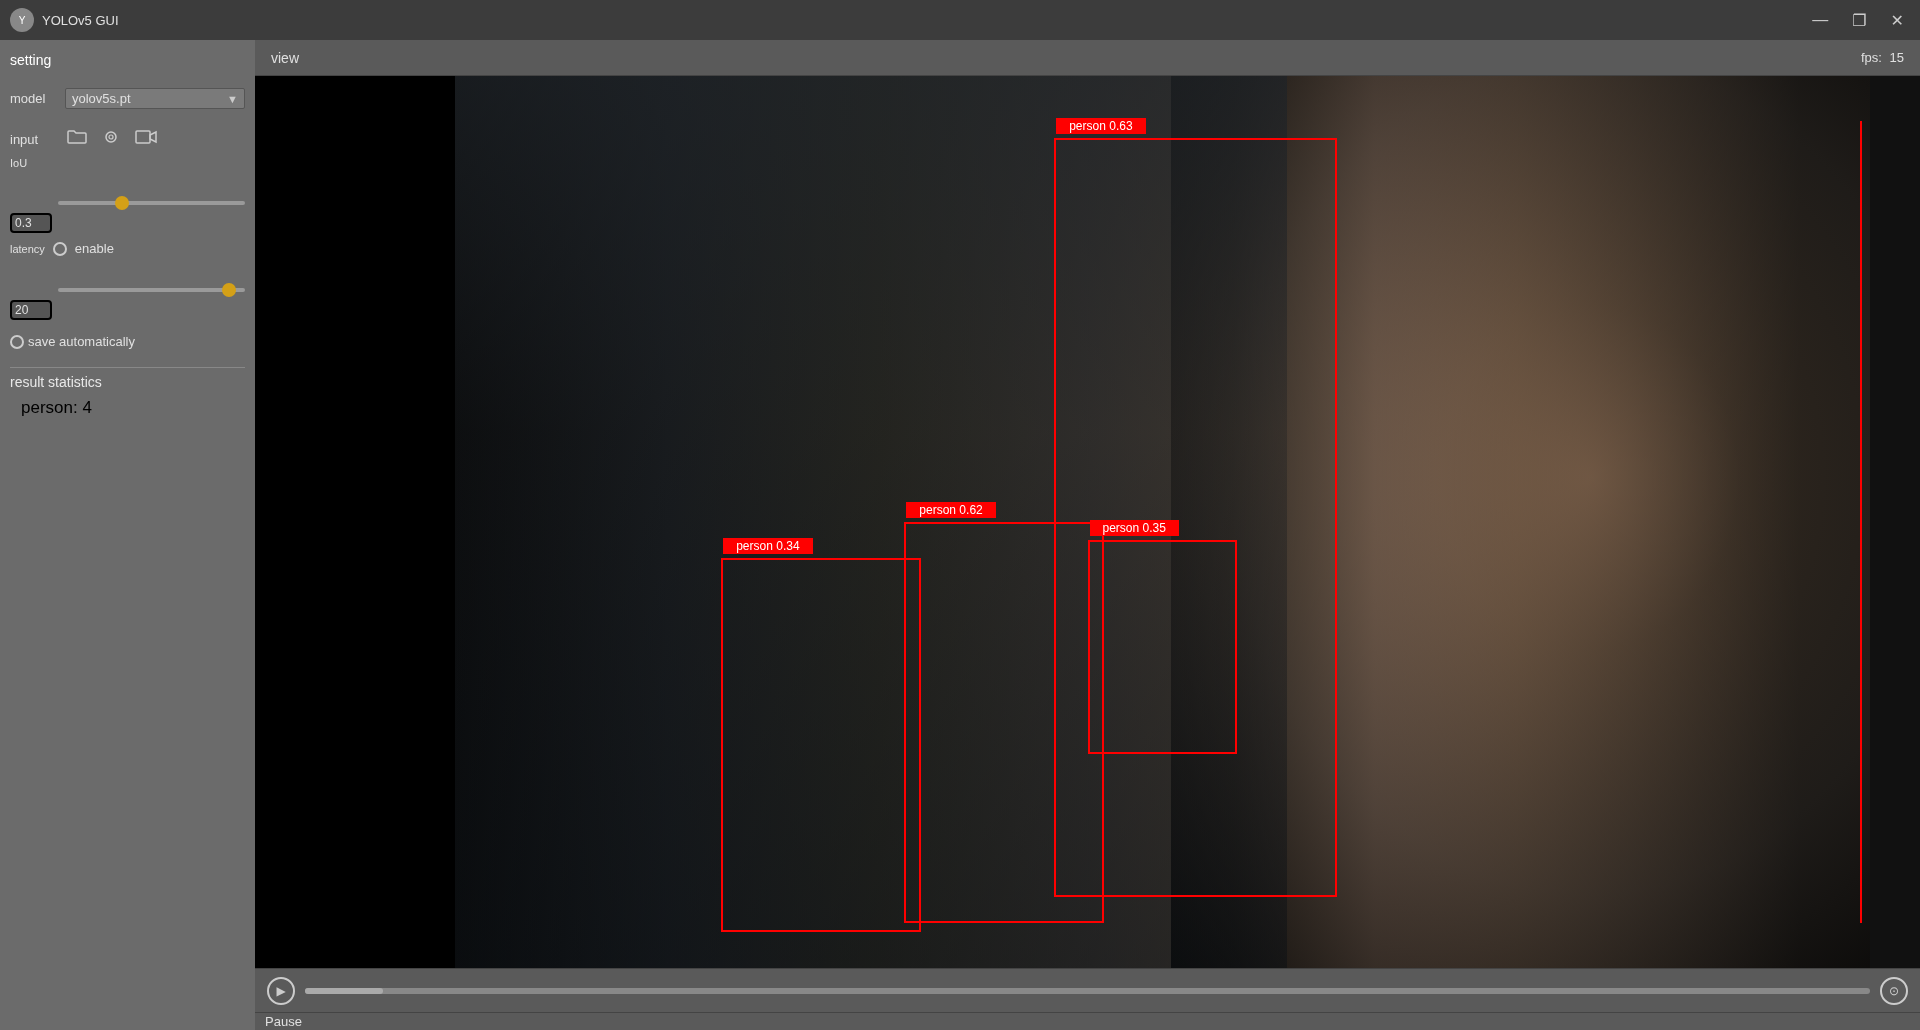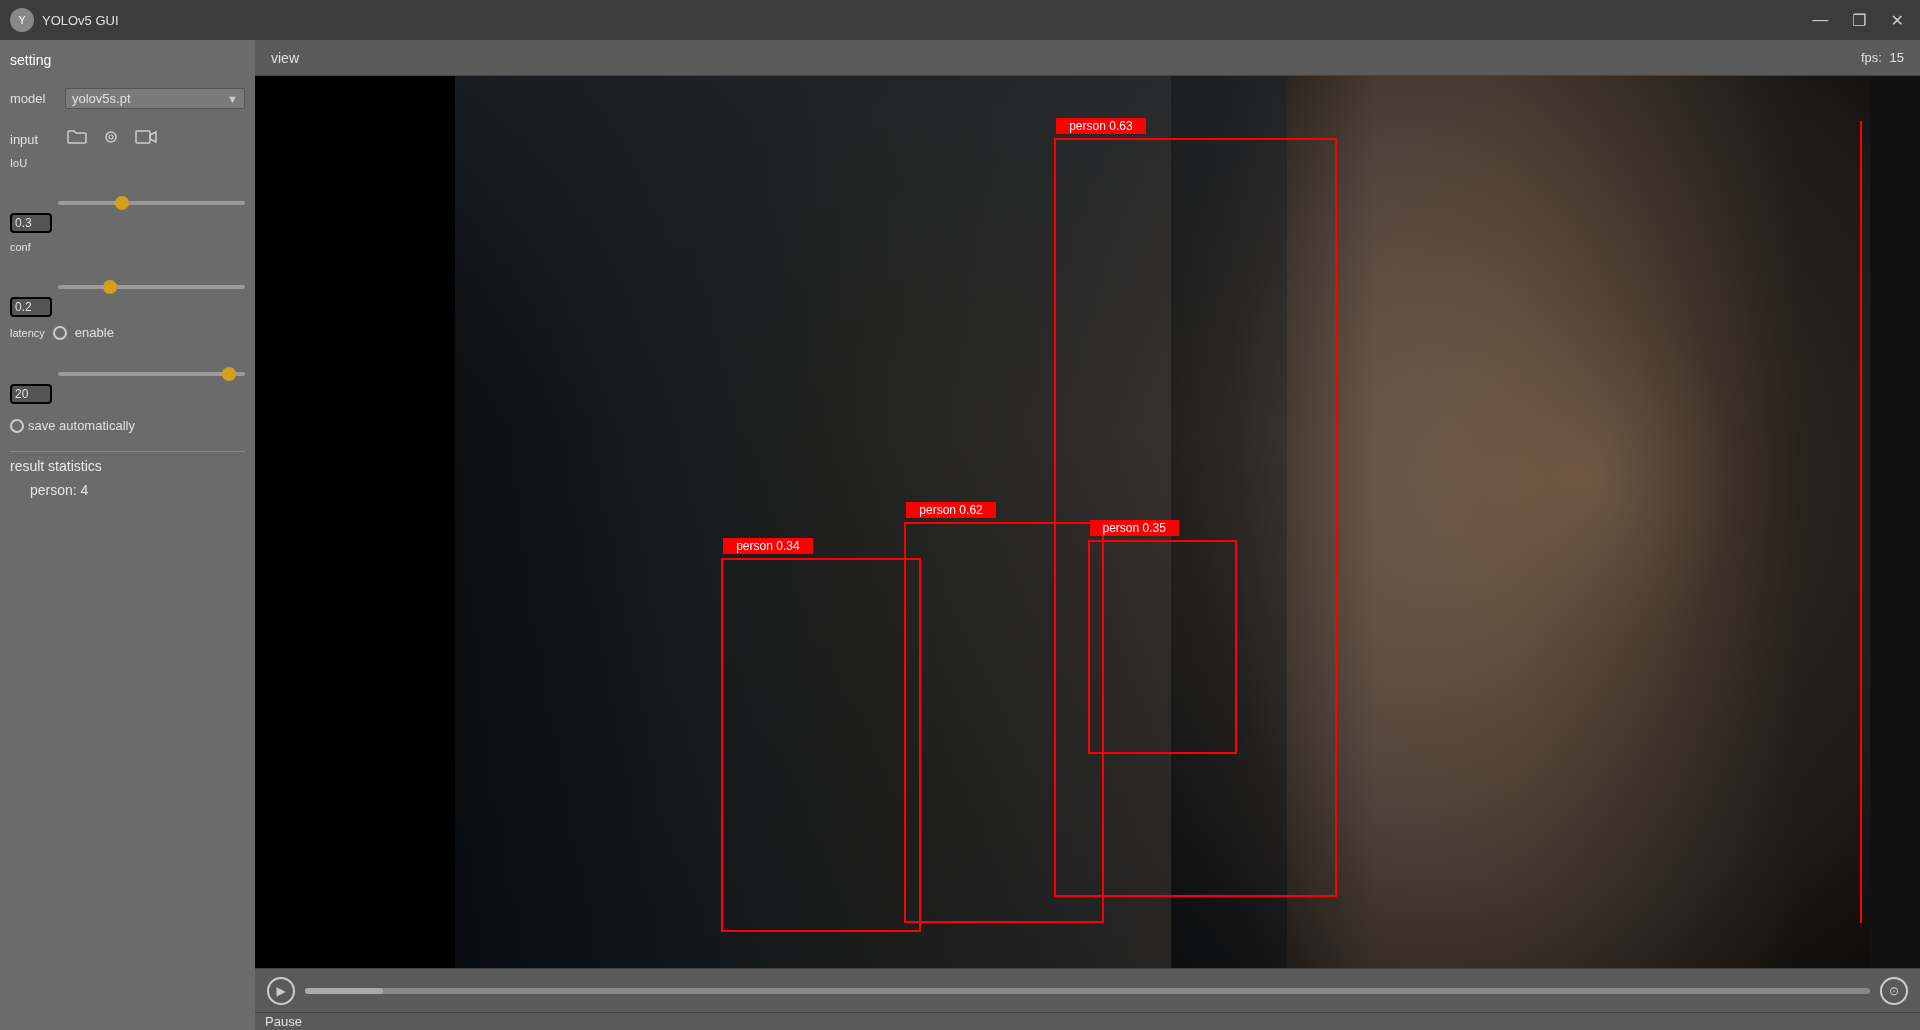--- a/index.html
+++ b/index.html
@@ -194,23 +194,23 @@
       height: 1px;
       background: #888;
       margin: 6px 0;
     }
     .result-title {
       font-size: 14px;
       color: #e8e8e8;
       margin-bottom: 8px;
     }
     .result-item {
-      font-size: 14px;
-      color: #e5e5e5;
-      margin-left: 20px;
+      font-size: 17px;
+      color: #000000;
+      margin-left: 11px;
     }
     .content-area {
       flex: 1;
       display: flex;
       flex-direction: column;
     }
     .view-header {
       background: #5a5a5a;
       height: 36px;
       display: flex;
@@ -382,29 +382,20 @@
     <div class="slider-row">
       <div class="slider-label-row">
         <span class="slider-label">IoU</span>
       </div>
       <div class="slider-container">
         <input type="number" class="value-input" value="0.33" step="0.01" min="0" max="1" style="">
         <input type="range" min="0" max="100" value="33" style="">
       </div>
     </div>
 
-    <div class="slider-row">
-      <div class="slider-label-row">
-        <span class="slider-label">conf</span>
-      </div>
-      <div class="slider-container">
-        <input type="number" class="value-input" value="0.26" step="0.01" min="0" max="1" style="">
-        <input type="range" min="0" max="100" value="26" style="">
-      </div>
-    </div>
 
     <div class="latency-row">
       <span class="slider-label">latency</span>
       <span class="radio-circle"></span>
       <span>enable</span>
     </div>
     <div class="slider-container" style="margin-bottom:8px;">
       <input type="number" class="value-input" value="20" step="1" min="0" max="100" style="">
       <input type="range" min="0" max="100" value="95" style="accent-color: rgb(212, 160, 23);">
     </div>

